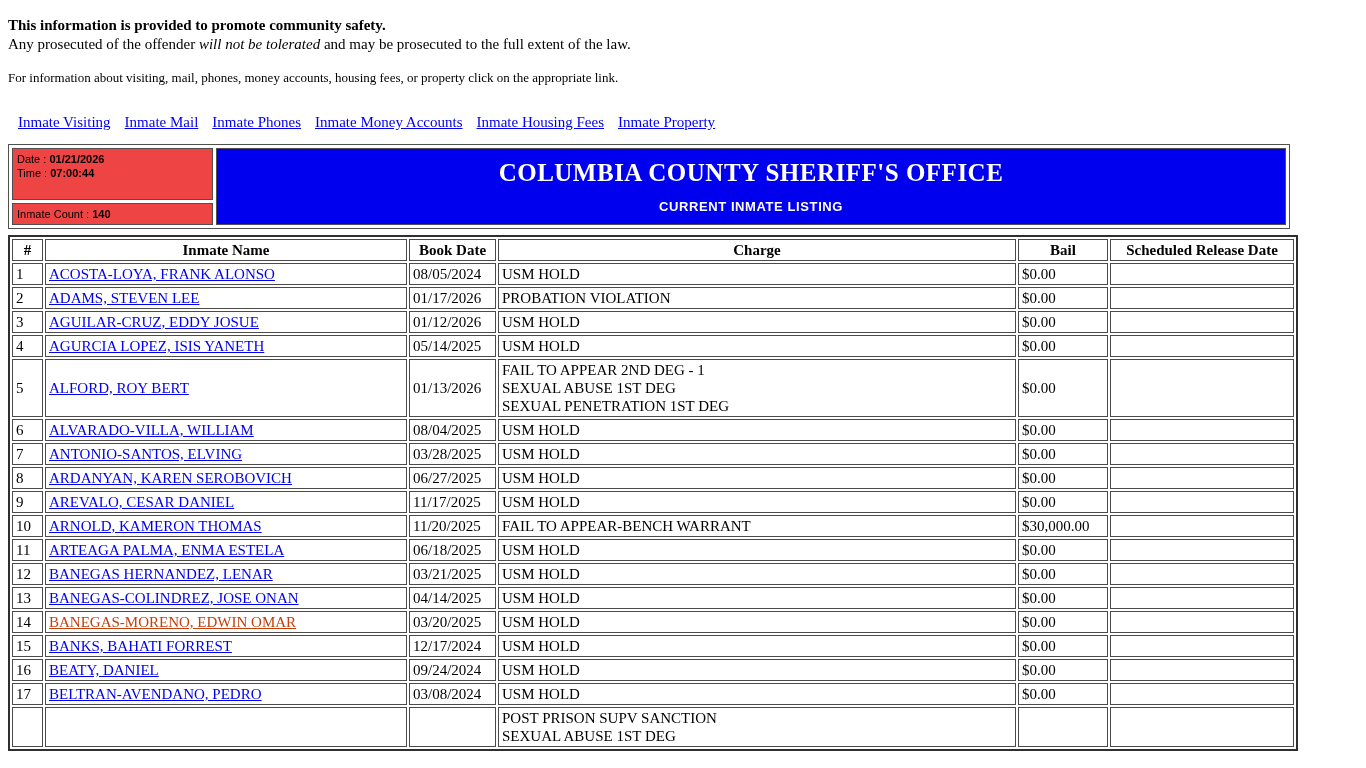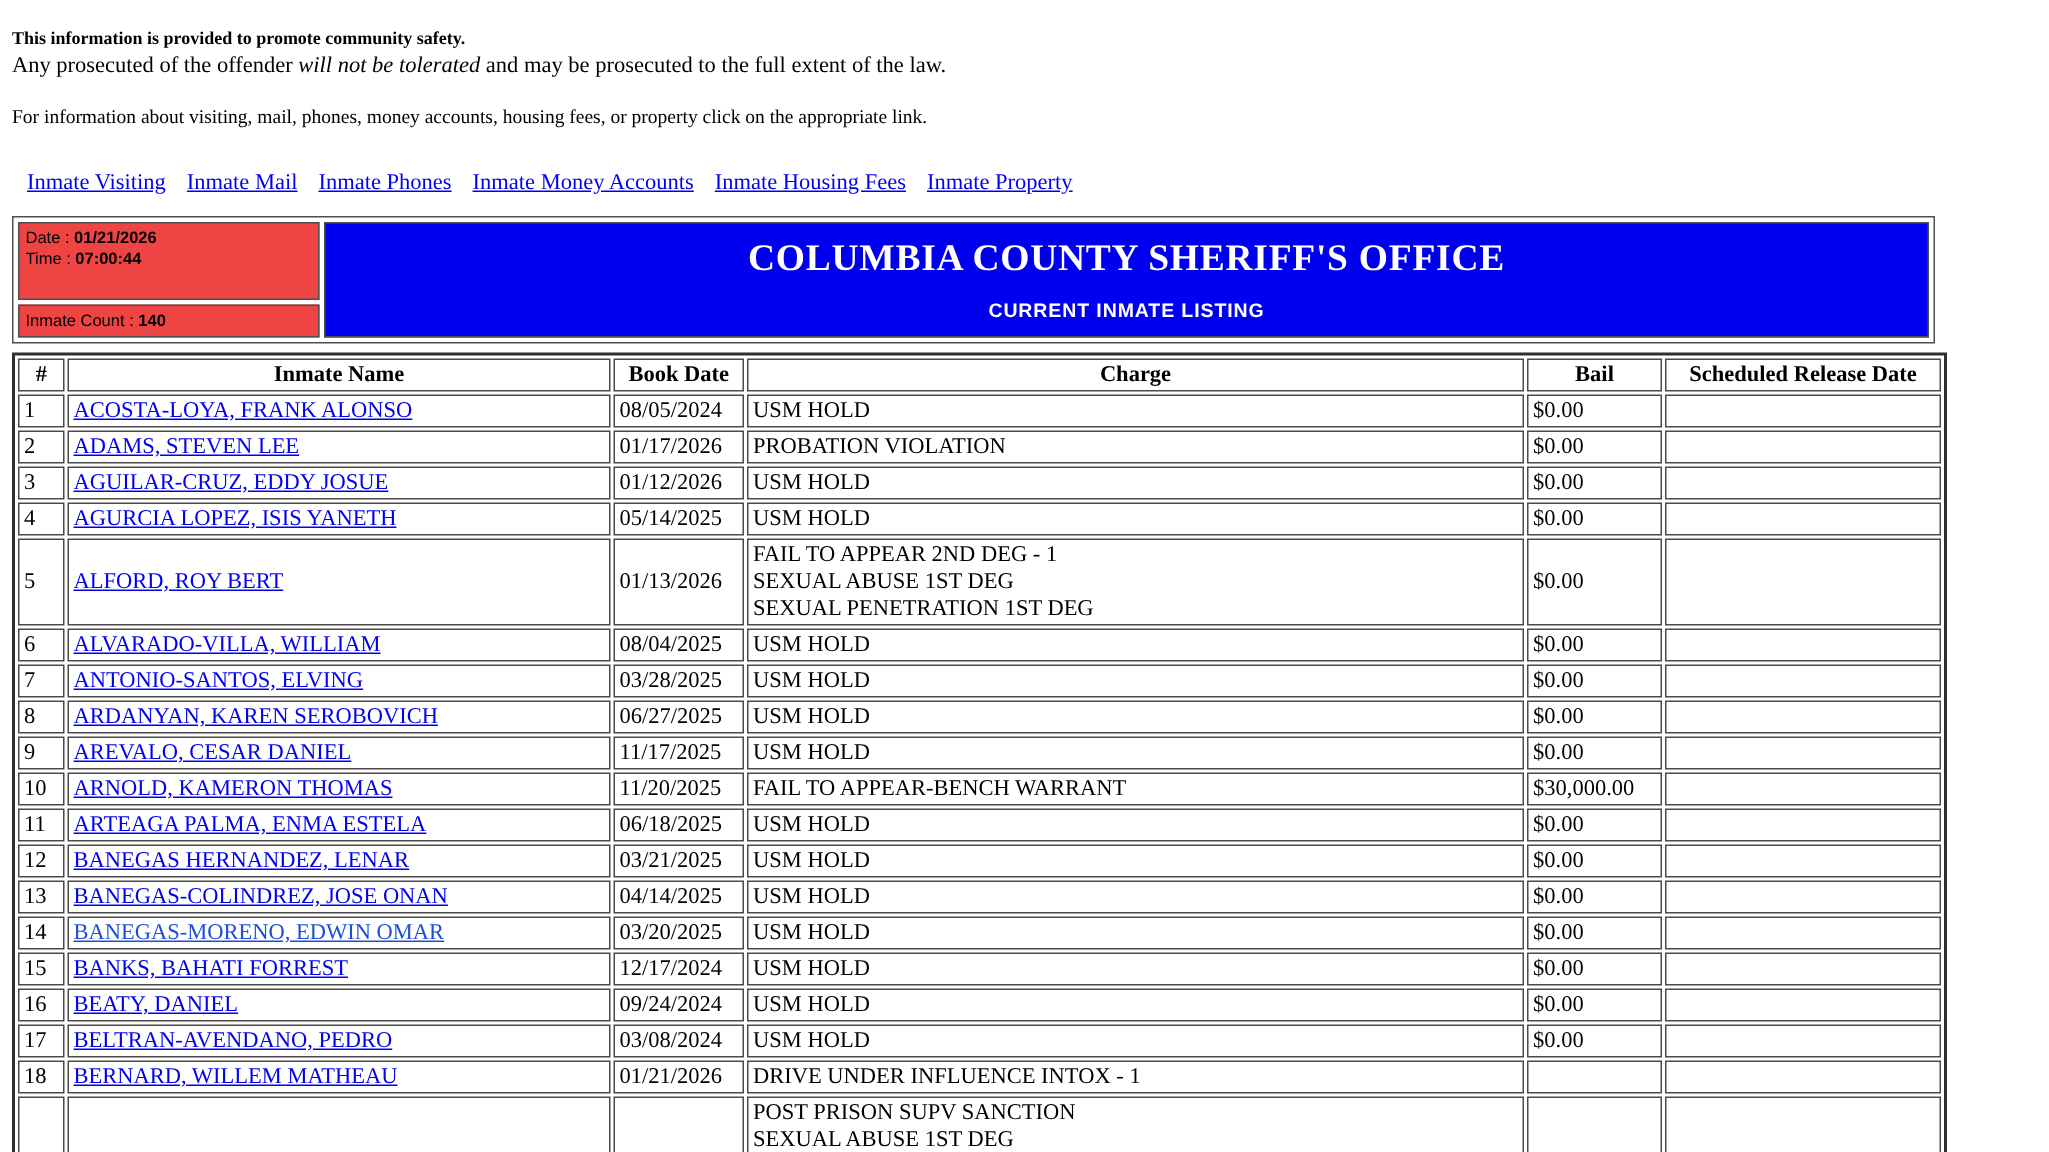--- a/index.html
+++ b/index.html
@@ -7,21 +7,21 @@
     margin: 0; padding: 0;
     background: #ffffff;
     width: 1366px; height: 768px;
     overflow: hidden;
     font-family: "Liberation Serif", "DejaVu Serif", serif;
     color: #000000;
   }
   .page { padding: 8px 0 0 8px; }
 
   
-  .intro-line1 { font-weight: bold; font-size: 12px; line-height: 19px; margin-top: 8px; }
+  .intro-line1 { font-weight: bold; font-size: 15px; line-height: 19px; margin-top: 8px; }
   .intro-line2 { font-size: 15px; line-height: 19px; }
   .intro-line3 { font-size: 13px; line-height: 19px; margin: 14px 0 0 0; }
 
   
   .nav-links { margin-top: 27px; padding-left: 10px; font-size: 15px; }
   .nav-links a { color: #0000EE; text-decoration: underline; margin-right: 14px; }
 
   
   table.top-table {
     width: 1282px; margin-top: 13px;
@@ -251,21 +251,21 @@
     <td class="name-cell"><a href="#" style="color: rgb(0, 0, 238);">BANEGAS-COLINDREZ, JOSE ONAN</a></td>
     <td>04/14/2025</td>
     <td>
             <div class="charge-line">USM HOLD</div>
           </td>
     <td>$0.00</td>
     <td></td>
   </tr>
         <tr>
     <td>14</td>
-    <td class="name-cell"><a href="#" style="color: #1d4ed8; text-decoration: underline;">BANEGAS-MORENO, EDWIN OMAR</a></td>
+    <td class="name-cell"><a href="#" style="color: #c2410c; text-decoration: underline;">BANEGAS-MORENO, EDWIN OMAR</a></td>
     <td>03/20/2025</td>
     <td>
             <div class="charge-line">USM HOLD</div>
           </td>
     <td>$0.00</td>
     <td></td>
   </tr>
         <tr>
     <td>15</td>
     <td class="name-cell"><a href="#" style="color: rgb(0, 0, 238);">BANKS, BAHATI FORREST</a></td>
@@ -290,30 +290,20 @@
     <td>17</td>
     <td class="name-cell"><a href="#" style="color: rgb(0, 0, 238);">BELTRAN-AVENDANO, PEDRO</a></td>
     <td>03/08/2024</td>
     <td>
             <div class="charge-line">USM HOLD</div>
           </td>
     <td>$0.00</td>
     <td></td>
   </tr>
         <tr>
-    <td>18</td>
-    <td class="name-cell"><a href="#" style="color: rgb(0, 0, 238);">BERNARD, WILLEM MATHEAU</a></td>
-    <td>01/21/2026</td>
-    <td>
-            <div class="charge-line">DRIVE UNDER INFLUENCE INTOX - 1</div>
-          </td>
-    <td></td>
-    <td></td>
-  </tr>
-        <tr>
     <td></td>
     <td class="name-cell"><a href="#" style="color: rgb(0, 0, 238);"></a></td>
     <td></td>
     <td>
             <div class="charge-line">POST PRISON SUPV SANCTION</div>
             <div class="charge-line">SEXUAL ABUSE 1ST DEG</div>
           </td>
     <td></td>
     <td></td>
   </tr>

